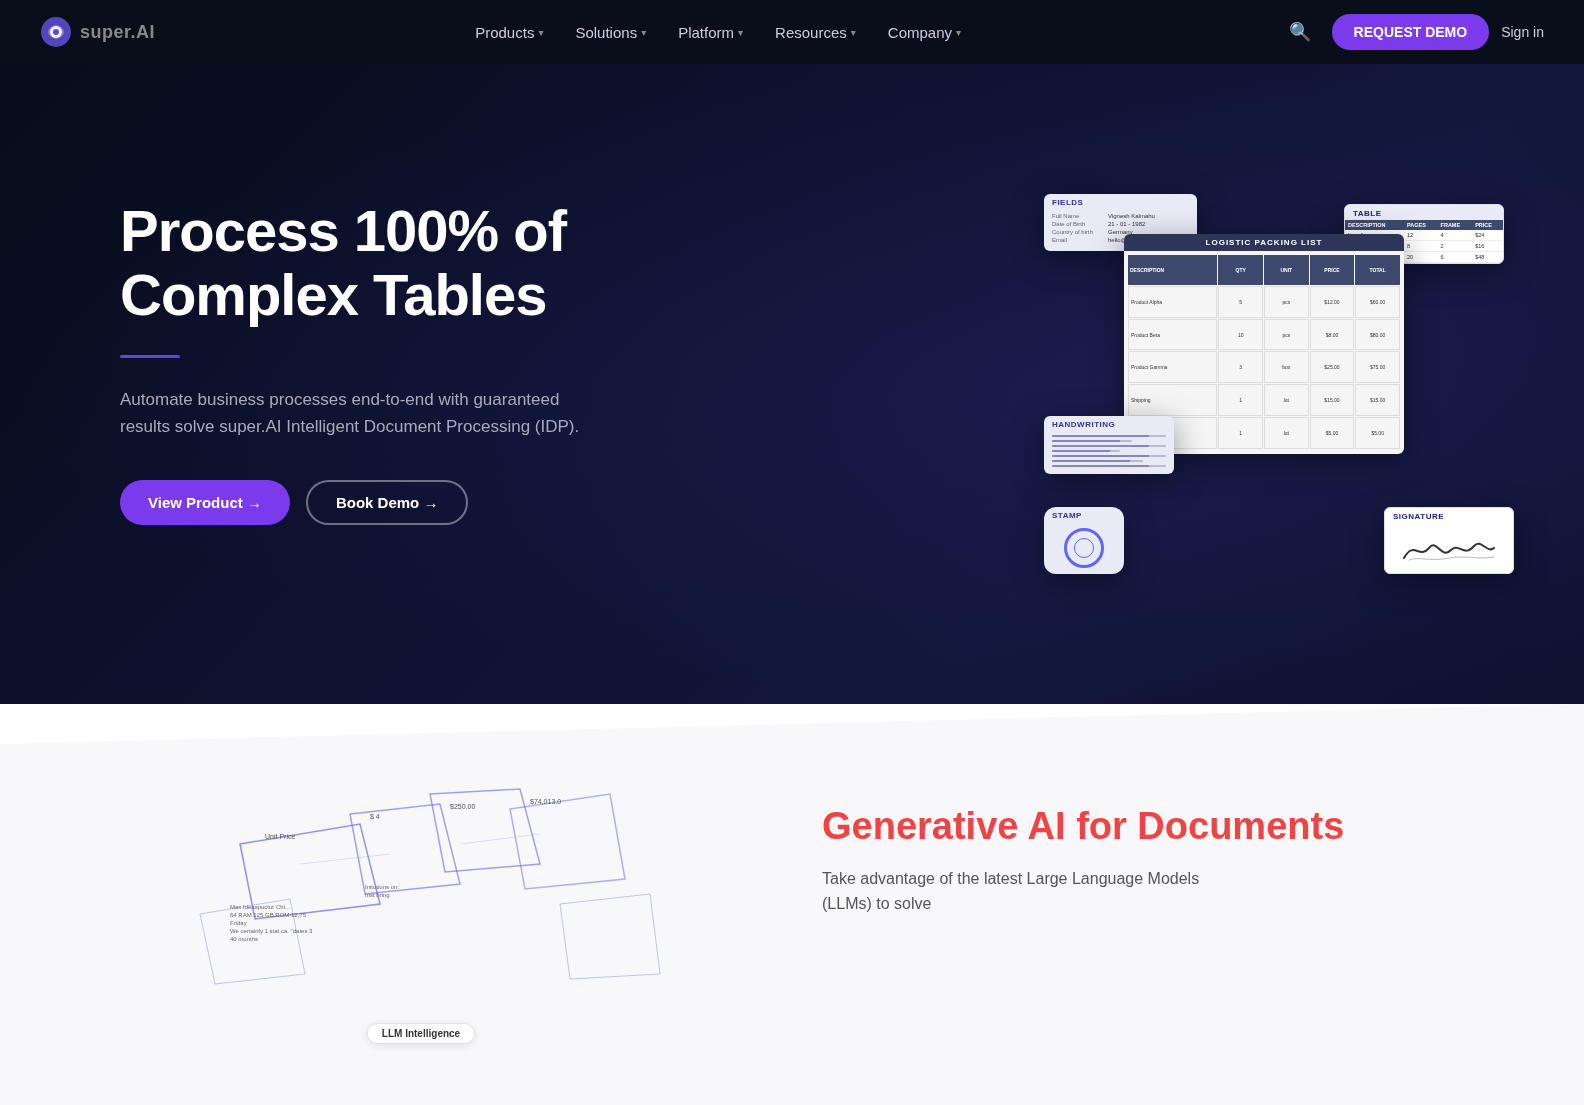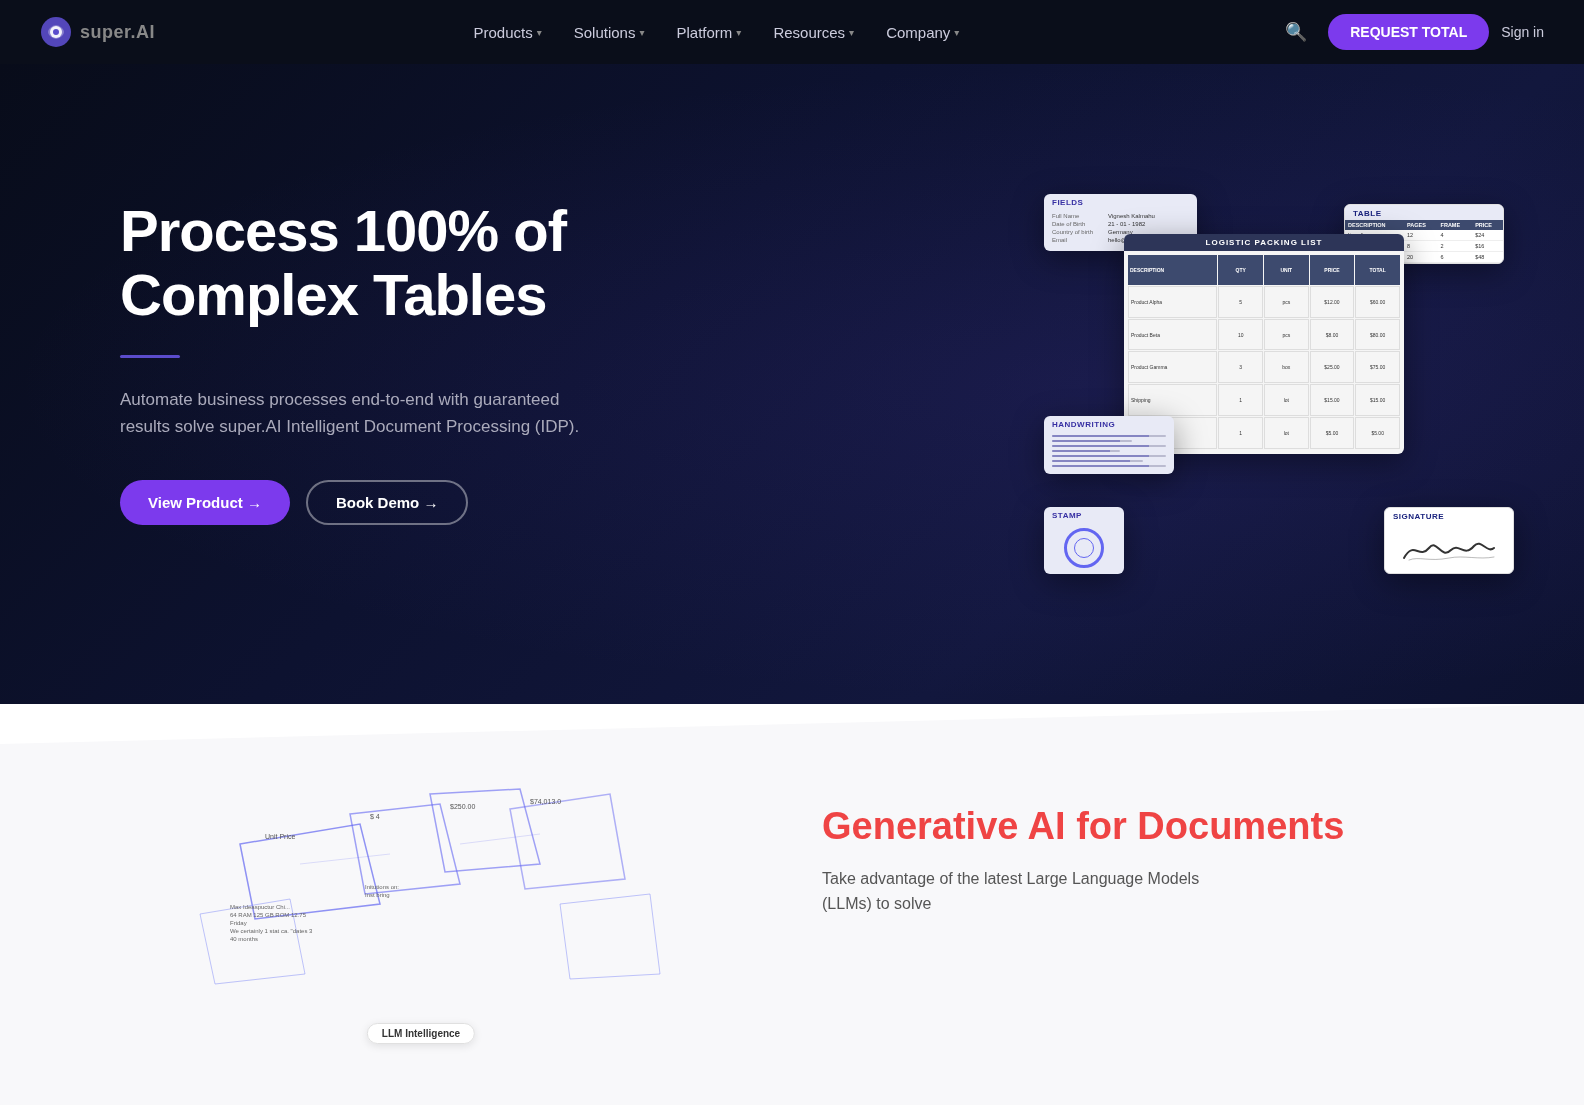--- a/index.html
+++ b/index.html
@@ -281,20 +281,21 @@
       background: rgba(80,80,180,0.5);
       width: 85%;
     }
 
     
     .card-stamp {
       bottom: 20px;
       left: 20px;
       width: 80px;
       background: #e8eaf6;
+      border-radius: 12px;
     }
     .card-stamp .doc-card-label { color: #3730a3; }
     .stamp-circle {
       width: 40px;
       height: 40px;
       border: 3px solid #6366f1;
       border-radius: 50%;
       margin: 6px auto;
       display: flex;
       align-items: center;
@@ -415,21 +416,21 @@
     <div class="nav-link">
       <span>Company</span>
       <span class="chevron">▾</span>
     </div>
   </div>
 
   <div class="nav-actions">
     <button class="nav-search-btn">
       <span>🔍</span>
     </button>
-    <button class="nav-request-btn">REQUEST TOTAL</button>
+    <button class="nav-request-btn">REQUEST DEMO</button>
     <span class="nav-signin">Sign in</span>
   </div>
 </nav>
 
 <section class="hero">
   <div class="hero-content">
     <h1 class="hero-title">Process 100% of Complex Tables</h1>
     <div class="hero-divider"></div>
     <p class="hero-desc">Automate business processes end-to-end with guaranteed results solve super.AI Intelligent Document Processing (IDP).</p>
     <div class="hero-buttons">

